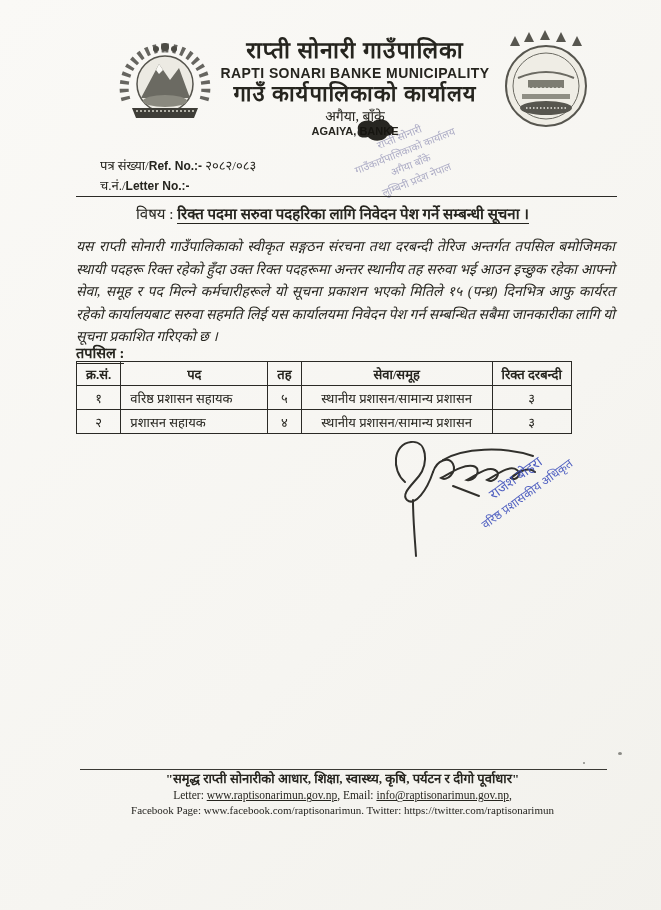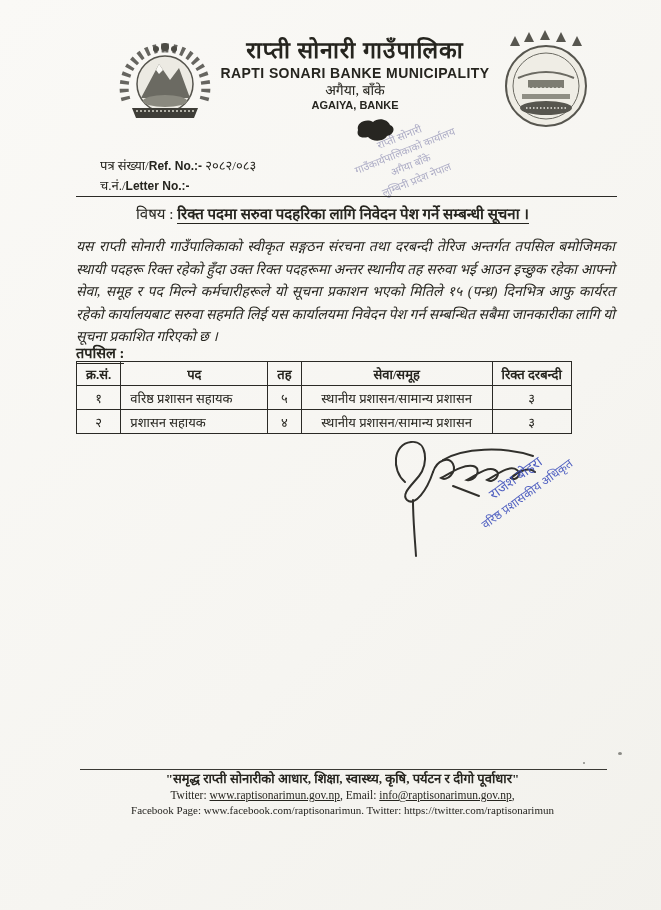--- a/index.html
+++ b/index.html
@@ -112,20 +112,21 @@
       <path d="M30,60 L66,60" stroke="#f5f4ee" stroke-width="1" stroke-dasharray="2,2"></path>
       <rect x="24" y="66" width="48" height="5" fill="#8f8e84"></rect>
       <ellipse cx="48" cy="80" rx="26" ry="7" fill="#57564f"></ellipse>
       <path d="M28,80 L68,80" stroke="#eceae3" stroke-width="1.5" stroke-dasharray="1.5,2"></path>
     </svg>
   </div>
 
   <div class="header-center">
     <div class="title-np">राप्ती सोनारी गाउँपालिका</div>
     <div class="title-en">RAPTI SONARI BANKE MUNICIPALITY</div>
+    <div class="office-np">गाउँ कार्यपालिकाको कार्यालय</div>
     <div class="place-np">अगैया, बाँके</div>
     <div class="place-en">AGAIYA, BANKE</div>
   </div>
 
   <div class="round-stamp">
     <div>राप्ती सोनारी</div>
     <div>गाउँकार्यपालिकाको कार्यालय</div>
     <div>अगैया बाँके</div>
     <div>लुम्बिनी प्रदेश नेपाल</div>
   </div>
@@ -199,20 +200,20 @@
   </div>
   <div class="sig-stamp">
     <div class="sig-name">राजेश बोहरा</div>
     <div class="sig-designation">वरिष्ठ प्रशासकीय अधिकृत</div>
   </div>
 
   <div class="footer-rule"></div>
   <div class="footer">
     <div class="tagline">"समृद्ध राप्ती सोनारीको आधार, शिक्षा, स्वास्थ्य, कृषि, पर्यटन र दीगो पूर्वाधार"</div>
     <div class="contact-line">
-      <span>Twitter: </span><span class="link">www.raptisonarimun.gov.np</span><span>, Email: </span><span class="link">info@raptisonarimun.gov.np</span><span>,</span>
+      <span>Letter: </span><span class="link">www.raptisonarimun.gov.np</span><span>, Email: </span><span class="link">info@raptisonarimun.gov.np</span><span>,</span>
     </div>
     <div class="social-line">Facebook Page: www.facebook.com/raptisonarimun. Twitter: https://twitter.com/raptisonarimun</div>
   </div>
 
   <div class="speck" style="left:618px; top:752px; width:4px; height:3px;"></div>
   <div class="speck" style="left:583px; top:762px; width:2px; height:2px;"></div>
 </div>
 
 </body></html>

